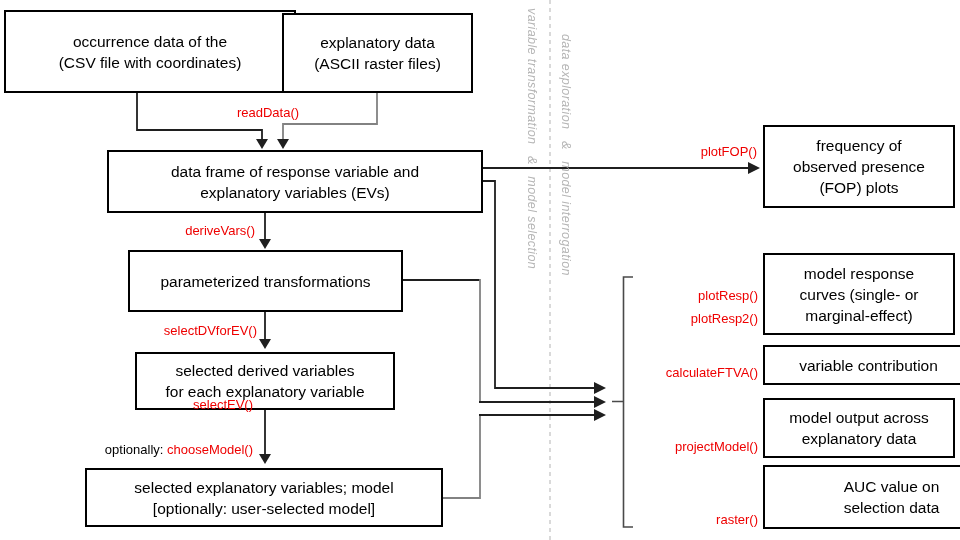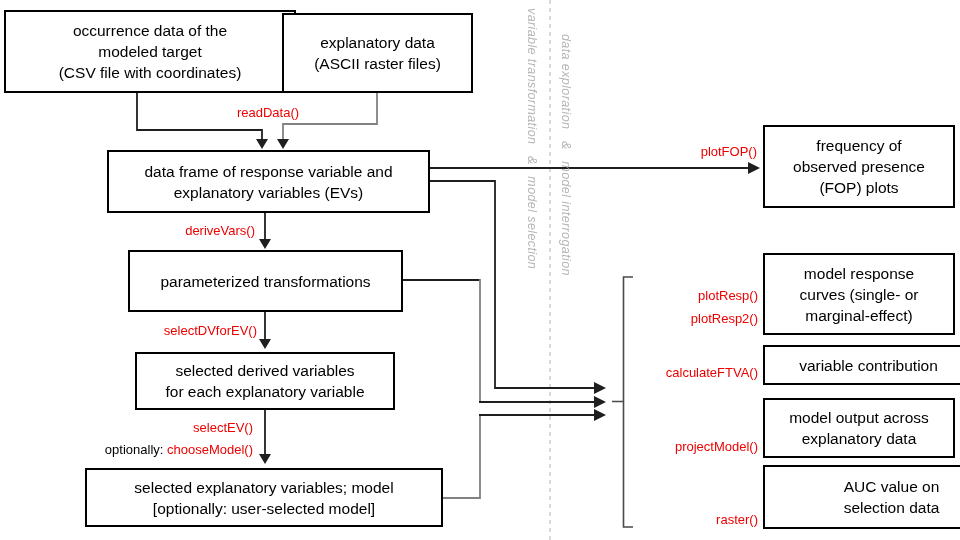--- a/index.html
+++ b/index.html
@@ -73,30 +73,29 @@
     <polygon class="ah" points="594,409 594,421 606,415"></polygon>
 
     <path class="bracket" d="M633,277 L623.5,277 L623.5,527 L633,527 M623.5,401.5 L612,401.5"></path>
   </svg>
 
   <div class="phase" style="left:524px;top:8px;">variable transformation   &amp;   model selection</div>
   <div class="phase" style="left:558px;top:34px;">data exploration   &amp;   model interrogation</div>
 
   <div class="box" style="left:4px;top:10px;width:292px;height:83px;">
     <div>occurrence data of the</div>
-    <div>modeled target</div>
     <div>(CSV file with coordinates)</div>
   </div>
 
   <div class="box" style="left:282px;top:13px;width:191px;height:80px;">
     <div>explanatory data</div>
     <div>(ASCII raster files)</div>
   </div>
 
-  <div class="box" style="left:107px;top:150px;width:323px;height:63px;">
+  <div class="box" style="left:107px;top:150px;width:376px;height:63px;">
     <div>data frame of response variable and</div>
     <div>explanatory variables (EVs)</div>
   </div>
 
   <div class="box" style="left:128px;top:250px;width:275px;height:62px;">
     <div>parameterized transformations</div>
   </div>
 
   <div class="box" style="left:135px;top:352px;width:260px;height:58px;">
     <div>selected derived variables</div>
@@ -130,21 +129,21 @@
   </div>
 
   <div class="box" style="left:763px;top:465px;width:209px;height:64px;padding-left:48px;">
     <div>AUC value on</div>
     <div>selection data</div>
   </div>
 
   <div class="fn calign" style="left:200px;top:104px;width:136px;">readData()</div>
   <div class="fn ralign" style="right:705px;top:222px;">deriveVars()</div>
   <div class="fn ralign" style="right:703px;top:322px;">selectDVforEV()</div>
-  <div class="fn ralign" style="right:707px;top:419px;text-align:right;">selectEV()</div>
+  <div class="fn ralign" style="right:707px;top:396px;text-align:right;">selectEV()</div>
   <div class="fn ralign" style="right:707px;top:441px;">
     <span class="prefix">optionally: </span><span>chooseModel()</span>
   </div>
   <div class="fn ralign" style="right:203px;top:143px;">plotFOP()</div>
   <div class="fn ralign" style="right:202px;top:287px;">plotResp()</div>
   <div class="fn ralign" style="right:202px;top:310px;">plotResp2()</div>
   <div class="fn ralign" style="right:202px;top:364px;">calculateFTVA()</div>
   <div class="fn ralign" style="right:202px;top:438px;">projectModel()</div>
   <div class="fn ralign" style="right:202px;top:511px;">raster()</div>
 

